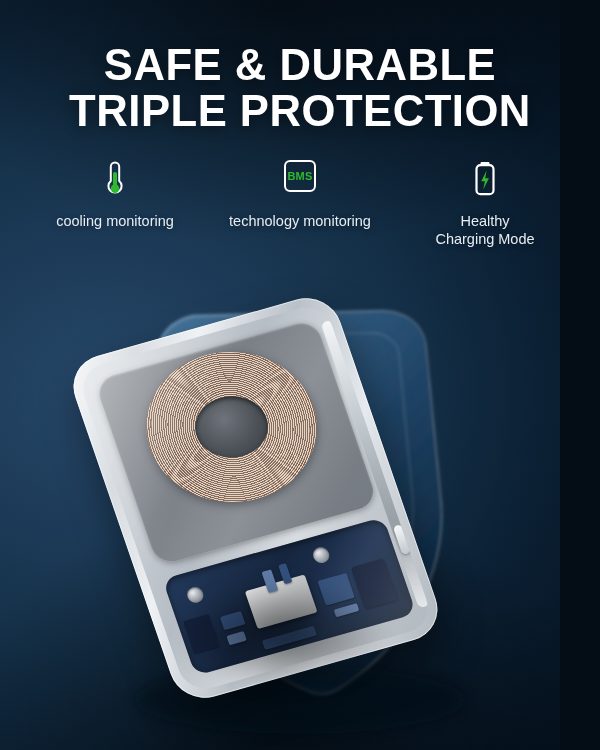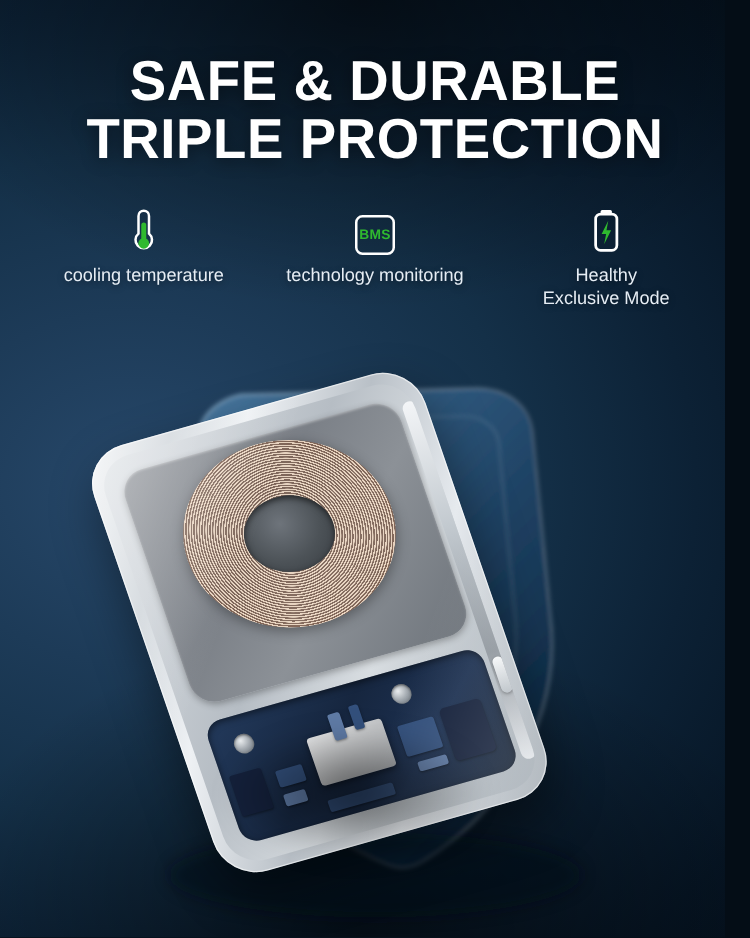--- a/index.html
+++ b/index.html
@@ -2,24 +2,25 @@
 <html><head>
 <meta charset="utf-8">
 <style>
   html,body{margin:0;padding:0;}
   body{
     width:600px;height:750px;overflow:hidden;
     font-family:"Liberation Sans",sans-serif;
     background:#040d16;
   }
   #poster{
-    position:relative;width:580px;height:750px;overflow:hidden;
+    position:relative;width:516px;height:750px;overflow:hidden;
     background:
       radial-gradient(130% 85% at 18% 52%, #27486a 0%, #1d3b58 22%, #143048 42%, #0c2135 60%, #061524 78%, #030b13 100%),
       linear-gradient(160deg,#020a11 0%,#0b1f31 45%,#030b13 100%);
+    padding-left: 44px;
   }
   #poster:before{
     content:"";position:absolute;inset:0;
     background:radial-gradient(120% 60% at 50% 0%, rgba(0,0,0,.55) 0%, rgba(0,0,0,0) 55%);
     pointer-events:none;
   }
   #poster:after{
     content:"";position:absolute;inset:0;
     background:radial-gradient(100% 55% at 50% 100%, rgba(0,0,0,.6) 0%, rgba(0,0,0,0) 60%);
     pointer-events:none;
@@ -37,21 +38,21 @@
     text-shadow:0 2px 14px rgba(0,0,0,.45);
     white-space:nowrap;
   }
 
   
   .features{
     position:absolute;left:0;top:160px;width:600px;z-index:8;
     display:flex;justify-content:center;align-items:flex-start;
   }
   .feature{width:185px;display:flex;flex-direction:column;align-items:center;}
-  .feature .icon-wrap{height:44px;display:flex;align-items:flex-end;justify-content:center;}
+  .feature .icon-wrap{height:44px;display:flex;align-items:flex-start;justify-content:center;}
   .feature .caption{
     margin-top:8px;text-align:center;color:#e6edf4;
     font-size:14.5px;line-height:18px;font-weight:400;
     text-shadow:0 1px 6px rgba(0,0,0,.4);
   }
   .feature .caption span{display:block;white-space:nowrap;}
 
   .bms-box{
     width:28px;height:28px;border:2px solid #ffffff;border-radius:6px;
     display:flex;align-items:center;justify-content:center;
@@ -260,21 +261,21 @@
 
     <div class="feature">
       <div class="icon-wrap">
         <svg width="20" height="38" viewBox="0 0 20 38">
           <path d="M10 2.5 a4.2 4.2 0 0 1 4.2 4.2 v14.2 a6.6 6.6 0 1 1 -8.4 0 V6.7 A4.2 4.2 0 0 1 10 2.5 Z" fill="none" stroke="#ffffff" stroke-width="2"></path>
           <circle cx="10" cy="28.6" r="4.3" fill="#2fb92f"></circle>
           <rect x="8" y="12" width="4" height="15" rx="2" fill="#2fb92f"></rect>
         </svg>
       </div>
       <div class="caption">
-        <span>cooling temperature</span>
+        <span>cooling monitoring</span>
       </div>
     </div>
 
     <div class="feature">
       <div class="icon-wrap">
         <div class="bms-box">
           <b>BMS</b>
         </div>
       </div>
       <div class="caption">
@@ -285,18 +286,18 @@
     <div class="feature">
       <div class="icon-wrap">
         <svg width="24" height="38" viewBox="0 0 24 38">
           <rect x="7.5" y="2" width="9" height="3.2" rx="1.2" fill="#ffffff"></rect>
           <rect x="3.5" y="5.2" width="17" height="29" rx="4" fill="none" stroke="#ffffff" stroke-width="2.2"></rect>
           <path d="M13.6 10.5 L8.3 21.2 h3.6 l-1.6 8.2 l5.6 -11.2 h-3.7 z" fill="#2fb92f"></path>
         </svg>
       </div>
       <div class="caption">
         <span>Healthy</span>
-        <span>Exclusive Mode</span>
+        <span>Charging Mode</span>
       </div>
     </div>
 
   </div>
 </div>
 
 </body></html>

